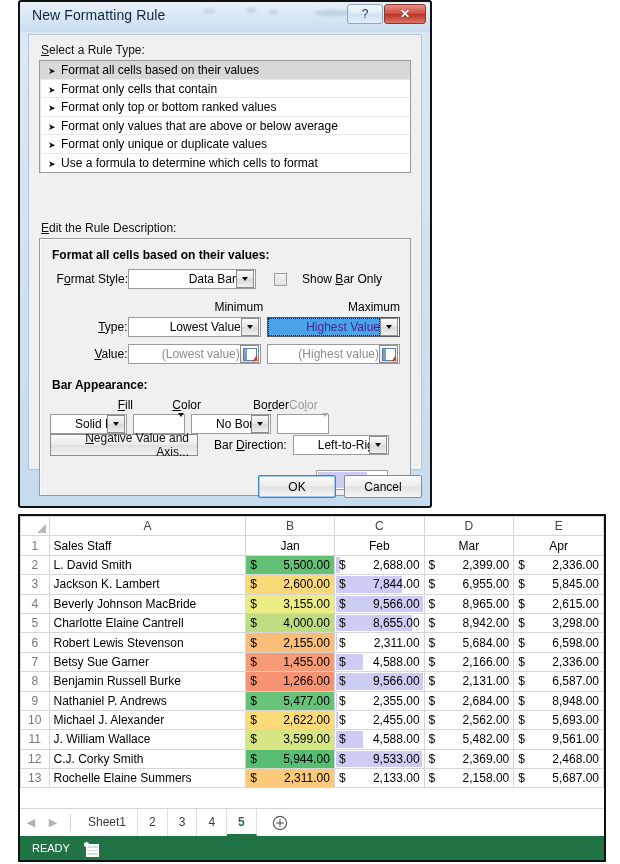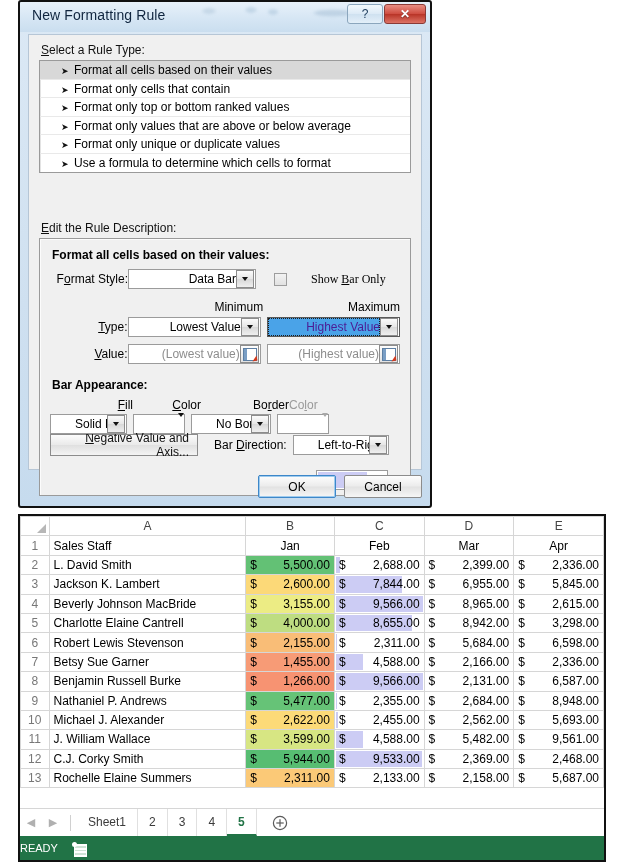--- a/index.html
+++ b/index.html
@@ -73,21 +73,21 @@
 
   
   #rule-type-block{ position:absolute; left:10px; top:8px; right:10px; }
   .rule-list{
     border:1px solid #9a9a9a;
     background:#fff;
     box-shadow:inset 1px 1px 0 #e3e3e3;
   }
   .rule-item{
     height:18.5px; line-height:18.5px;
-    padding-left:21px;
+    padding-left:8px;
     font-size:12px;
     border-bottom:1px solid #e9e9e9;
     white-space:nowrap;
     cursor:default;
   }
   .rule-item:last-child{ border-bottom:none; }
   .rule-item.selected{ background:#d8d8d8; }
   .rule-item .bullet{
     display:inline-block; width:13px; color:#111;
   }
@@ -280,21 +280,21 @@
     display:flex;align-items:center;justify-content:center;
     cursor:pointer;
   }
   .addsheet svg circle{ fill:none; stroke:#5a5a5a; stroke-width:1.2; }
   .addsheet svg line{ stroke:#5a5a5a; stroke-width:1.2; }
   #statusbar{
     position:absolute;left:0;right:0;bottom:0;height:24px;
     background:#217346; color:#fff;
     display:flex; align-items:center;
     font-size:11px;
-    gap:14px;
+    padding-left:12px; gap:14px;
   }
   .sb-icon{
     width:15px;height:13px;position:relative;display:inline-block;
   }
   .sb-icon::before{
     content:""; position:absolute; right:0; top:2px; width:11px;height:11px;
     background:
       repeating-linear-gradient(#fff 0 1.5px, transparent 1.5px 3.2px),
       #cfe3d6;
     border:1px solid #fff;
@@ -343,21 +343,21 @@
 
         <div class="row" style="margin-top:7px;">
           <div style="width:78px;">
             F<span class="u">o</span>rmat Style:
           </div>
           <div class="combo" style="width:128px;">
             <span class="txt">Data Bar</span>
             <span class="arrow"></span>
           </div>
           <div class="chk" style="margin-left:18px;"></div>
-          <div style="margin-left:24px;font-family:Liberation Serif, serif;">
+          <div style="margin-left:15px;">
             Show <span class="u">B</span>ar Only
           </div>
         </div>
 
         <div class="row" style="margin-top:11px;">
           <div style="width:78px;"></div>
           <div style="width:140px;">Minimum</div>
           <div style="width:140px;">Maximum</div>
         </div>
 

